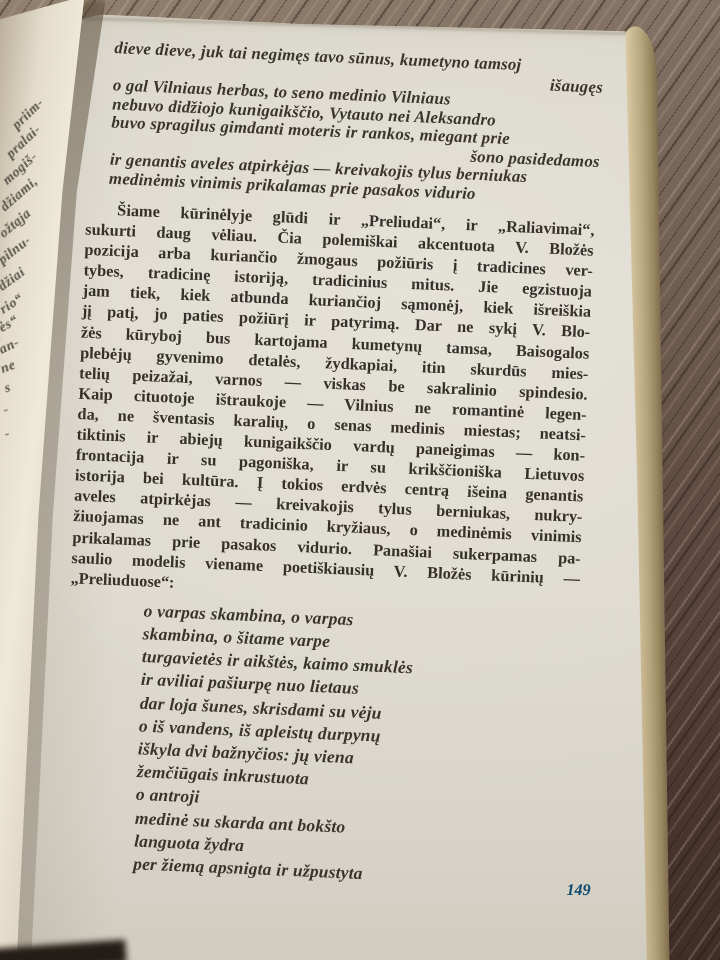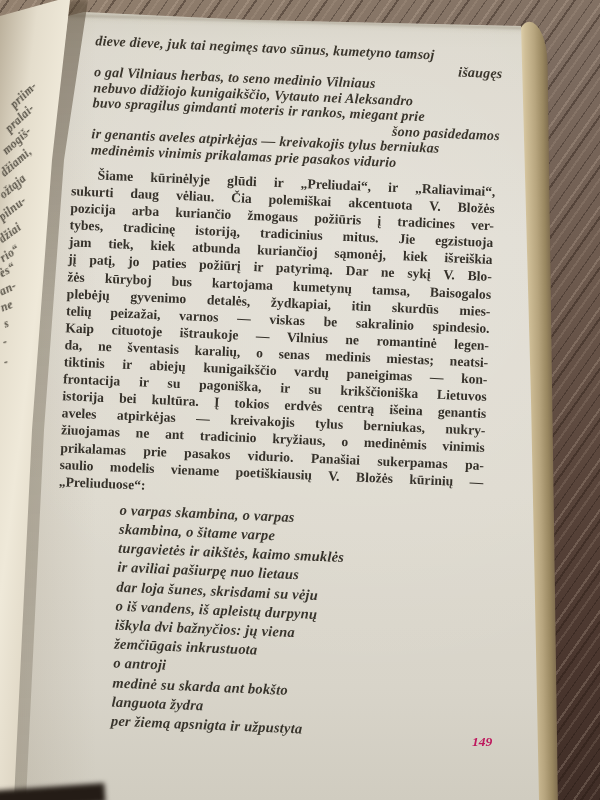--- a/index.html
+++ b/index.html
@@ -85,21 +85,21 @@
     font-weight:bold;font-size:13.6px;line-height:17.1px;color:#35312a;}
   .prose-line{text-align:justify;text-align-last:justify;text-justify:inter-word;}
   .prose-line.indent{text-indent:26px;}
   .prose-line.align-left{text-align-last:left;}
 
   .poem{margin:8px 0 0 74px;
     font-style:italic;font-weight:bold;font-size:14.5px;line-height:19.2px;
     letter-spacing:.2px;color:#38342c;}
 
   .pageno{position:absolute;left:472px;top:734px;
-    font-style:italic;font-weight:bold;font-size:13.5px;color:#be185d;}
+    font-style:italic;font-weight:bold;font-size:13.5px;color:#0c4a6e;}
 
   .bl-shadow{position:absolute;left:-10px;bottom:-7px;width:115px;height:20px;
     background:#241c16;transform:rotate(-4deg);filter:blur(2.5px);}
 </style>
 </head>
 <body>
 
 <div class="scene">
   <div class="wood"></div>
   <div class="fore-edge"></div>

